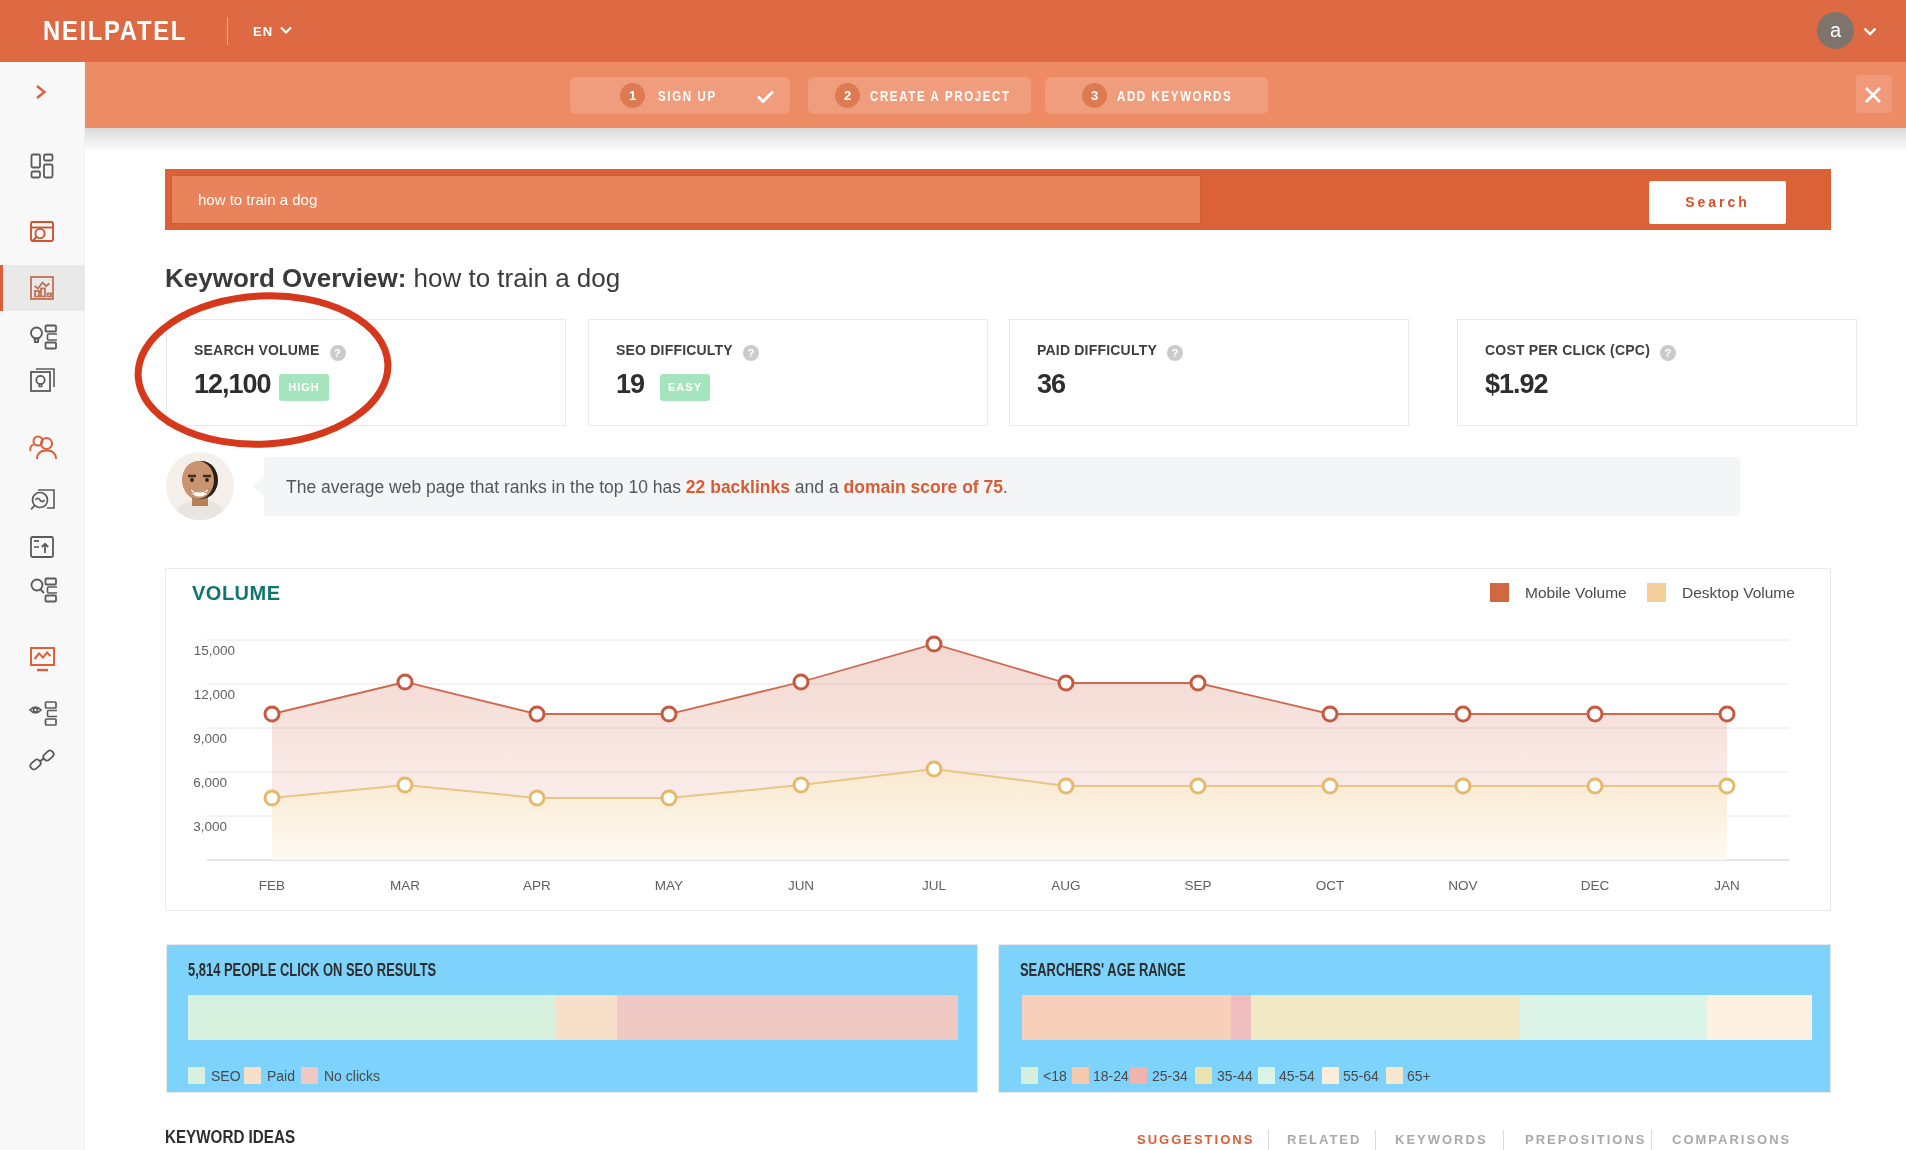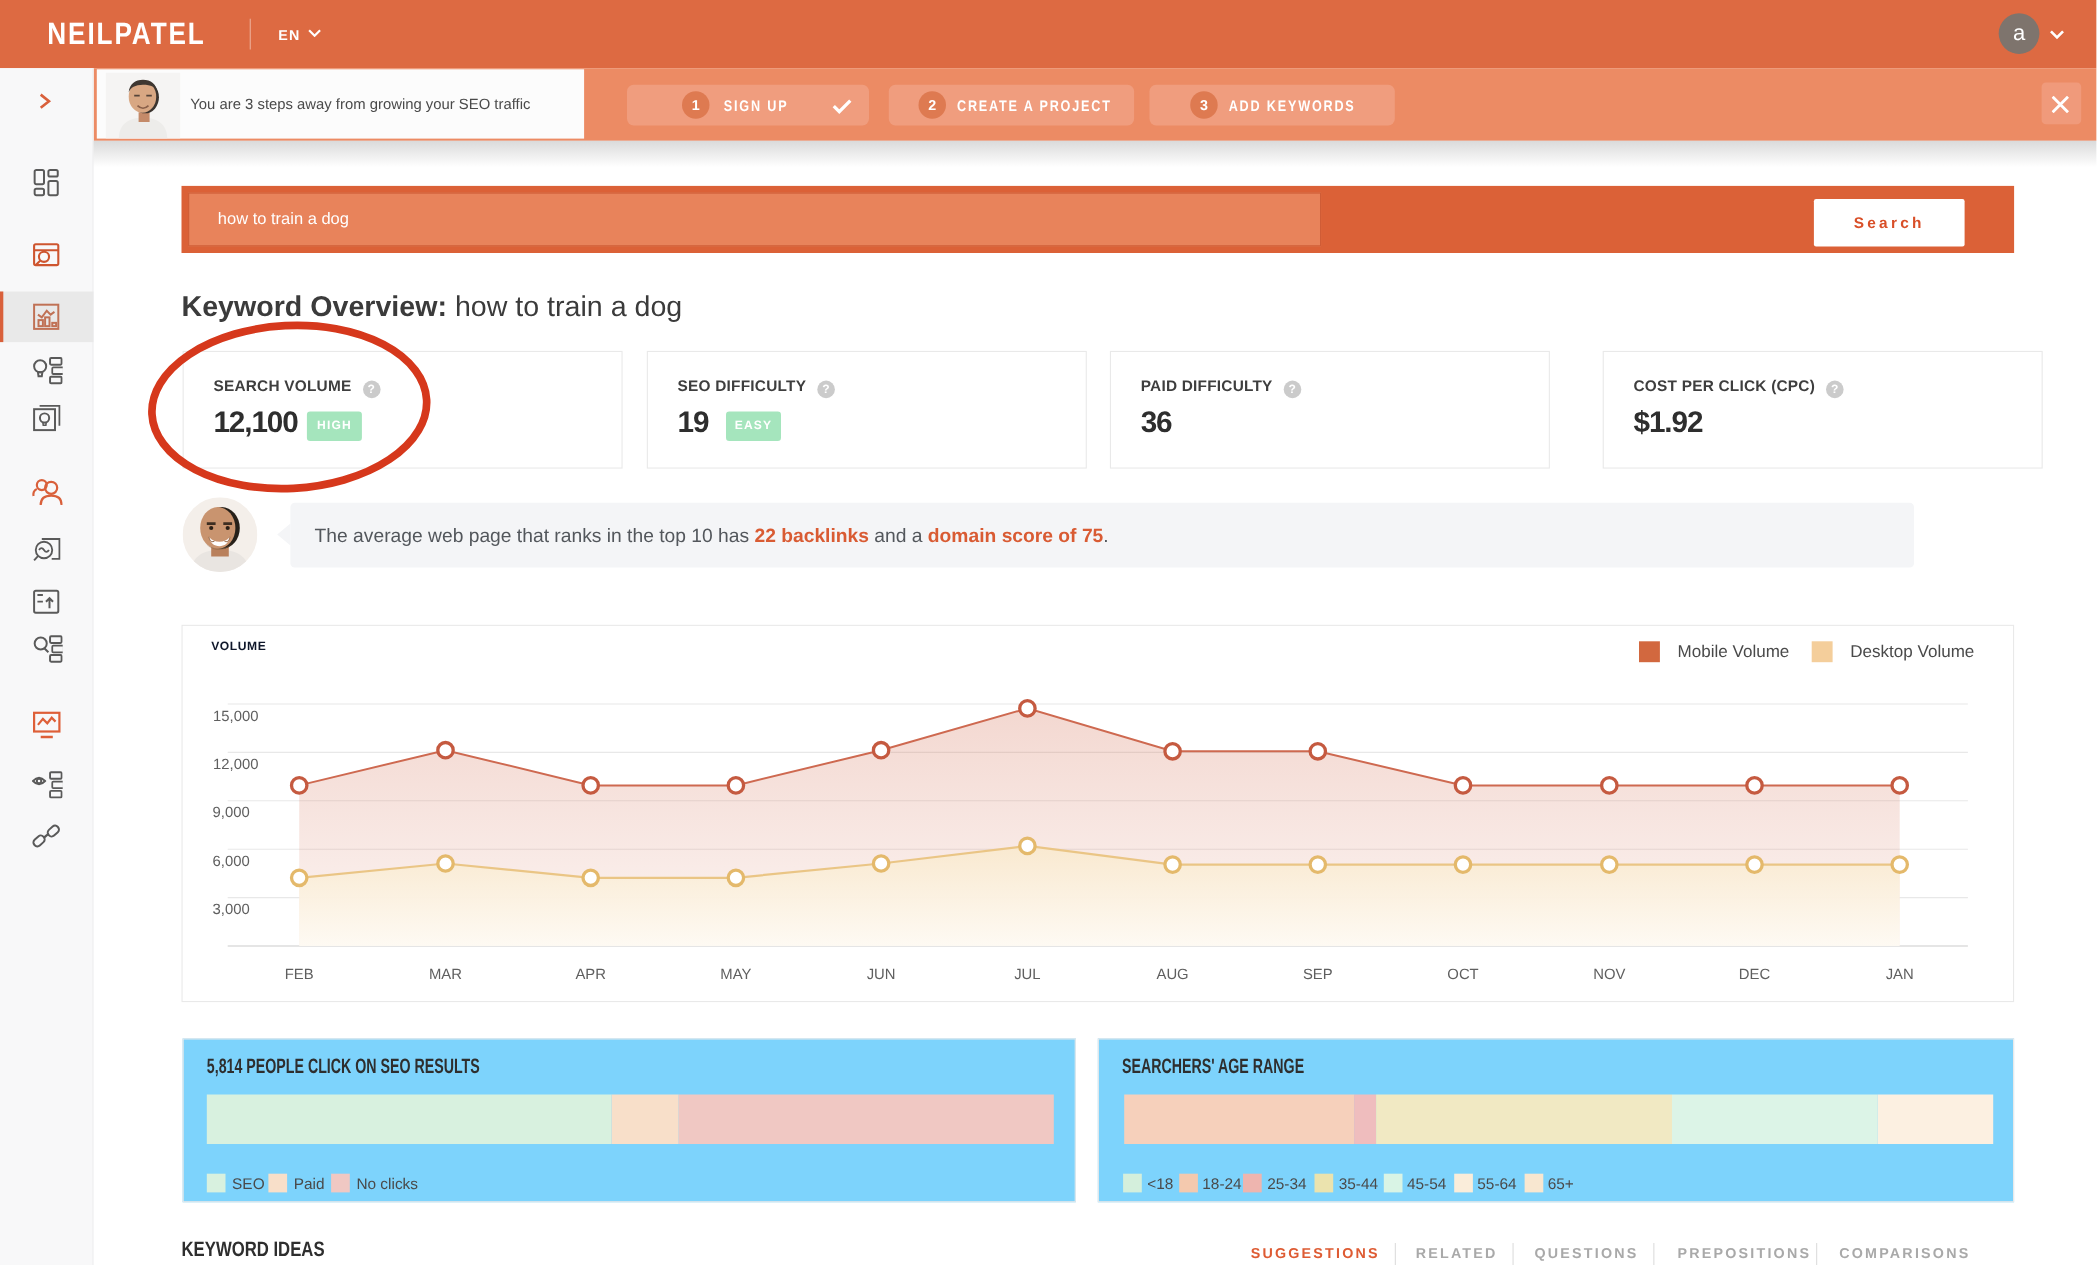--- a/index.html
+++ b/index.html
@@ -57,21 +57,21 @@
 .pill { position:absolute; top:54px; width:50px; height:27px; background:#A5E5BD; border-radius:3px;
   color:#fff; font-size:11px; font-weight:bold; letter-spacing:1px; text-align:center; line-height:27px; }
 
 .quote-strip { position:absolute; left:264px; top:457px; width:1476px; height:59px; background:#F4F5F7; border-radius:4px; }
 .quote-notch { position:absolute; left:252px; top:476px; width:0; height:0;
   border-top:10px solid transparent; border-bottom:10px solid transparent; border-right:12px solid #F4F5F7; }
 .quote-txt { position:absolute; left:286px; top:477px; font-size:17.5px; color:#53575C; }
 .quote-txt b { color:#D95B33; }
 
 .volcard { position:absolute; left:165px; top:568px; width:1666px; height:343px; background:#fff; border:1px solid #E9E9E9; }
-.volcard .title { position:absolute; left:26px; top:13px; font-size:11px; font-weight:bold; color:#0f172a; letter-spacing:0.5px; }
+.volcard .title { position:absolute; left:26px; top:13px; font-size:20px; font-weight:bold; color:#0f766e; letter-spacing:0.5px; }
 .leg-sq { position:absolute; width:19px; height:19px; }
 .leg-txt { position:absolute; font-size:15.5px; color:#4A4A4A; }
 
 .bcard { position:absolute; top:944px; height:149px; background:#7dd3fc; border:1px solid #E9E9E9; }
 .bcard .title { position:absolute; left:21px; top:14px; font-size:19px; font-weight:bold; color:#2E2E2E; letter-spacing:0px; transform:scaleX(0.68); transform-origin:left top; white-space:nowrap; }
 .seg { position:absolute; top:50px; height:45px; }
 .lg-sq { position:absolute; top:122px; width:17px; height:17px; }
 .lg-tx { position:absolute; top:123px; font-size:14px; color:#4A4A4A; }
 
 .kwideas { position:absolute; left:165px; top:1126px; font-size:19px; font-weight:bold; color:#2E2E2E; transform:scaleX(0.8); transform-origin:left top; }
@@ -89,33 +89,20 @@
   <svg class="abs" style="left:280px;top:26px" width="12" height="8" viewBox="0 0 12 8">
     <path d="M1 1.5 L6 6.5 L11 1.5" fill="none" stroke="#fff" stroke-width="2"></path>
     </svg>
   <div class="avatar">a</div>
   <svg class="abs" style="left:1863px;top:27px" width="14" height="9" viewBox="0 0 14 9">
     <path d="M1.5 1.5 L7 7 L12.5 1.5" fill="none" stroke="#fff" stroke-width="2.4"></path>
     </svg>
 </div>
 
 <div class="banner">
-  <div class="banner-card">
-    <svg style="position:absolute;left:8px;top:3px" width="68" height="60" viewBox="0 0 68 60">
-      <rect width="68" height="60" fill="#F5F4F3"></rect>
-      <path d="M12 60 C12 46 22 41 34 41 C46 41 56 46 56 60 Z" fill="#EDECEA"></path>
-      <path d="M30 36 L40 36 L40 45 L30 45 Z" fill="#C48A69"></path>
-      <ellipse cx="36" cy="22.5" rx="12.5" ry="14.5" fill="#3A332E"></ellipse>
-      <ellipse cx="33.5" cy="22" rx="12.5" ry="14.5" fill="#D8A783"></ellipse>
-      <path d="M21 18 C21.5 10.5 27 6.5 34 6.5 C41 6.5 46.5 10.5 47 18 C46 13 41 11 34 11 C27 11 22.5 13.5 21 18 Z" fill="#3E3731"></path>
-      <path d="M26 21 L31 21 M37 21 L42 21" stroke="#55443A" stroke-width="1.6"></path>
-      <path d="M29 30 C32 33 36 33 39 30" stroke="#8A5F49" stroke-width="1.5" fill="none"></path>
-    </svg>
-    <div class="txt">You are 3 steps away from growing your SEO traffic</div>
-  </div>
   <div class="bbtn" style="left:485px; width:220px;">
     <div class="num">1</div>
       <div class="lbl">SIGN UP</div>
     <svg style="position:absolute;left:186px;top:12px" width="19" height="15" viewBox="0 0 19 15">
       <path d="M2 7.5 L7 12.5 L17 2.5" fill="none" stroke="#fff" stroke-width="3"></path>
       </svg>
   </div>
   <div class="bbtn" style="left:723px; width:223px;">
     <div class="num" style="left:27px">2</div>
       <div class="lbl" style="left:62px">CREATE A PROJECT</div>
@@ -403,17 +390,17 @@
     <div class="lg-tx" style="left:344px;">55-64</div>
   <div class="lg-sq" style="left:387px;background:#F8E7D0"></div>
     <div class="lg-tx" style="left:408px;">65+</div>
 </div>
 
 <div class="kwideas">KEYWORD IDEAS</div>
 <div class="tab on" style="left:1137px;">SUGGESTIONS</div>
 <div class="tabsep" style="left:1268px;"></div>
 <div class="tab" style="left:1287px;">RELATED</div>
 <div class="tabsep" style="left:1375px;"></div>
-<div class="tab" style="left:1395px;">QUESTIONS</div>
+<div class="tab" style="left:1395px;">KEYWORDS</div>
 <div class="tabsep" style="left:1503px;"></div>
 <div class="tab" style="left:1525px;">PREPOSITIONS</div>
 <div class="tabsep" style="left:1651px;"></div>
 <div class="tab" style="left:1672px;">COMPARISONS</div>
 
 </body></html>

